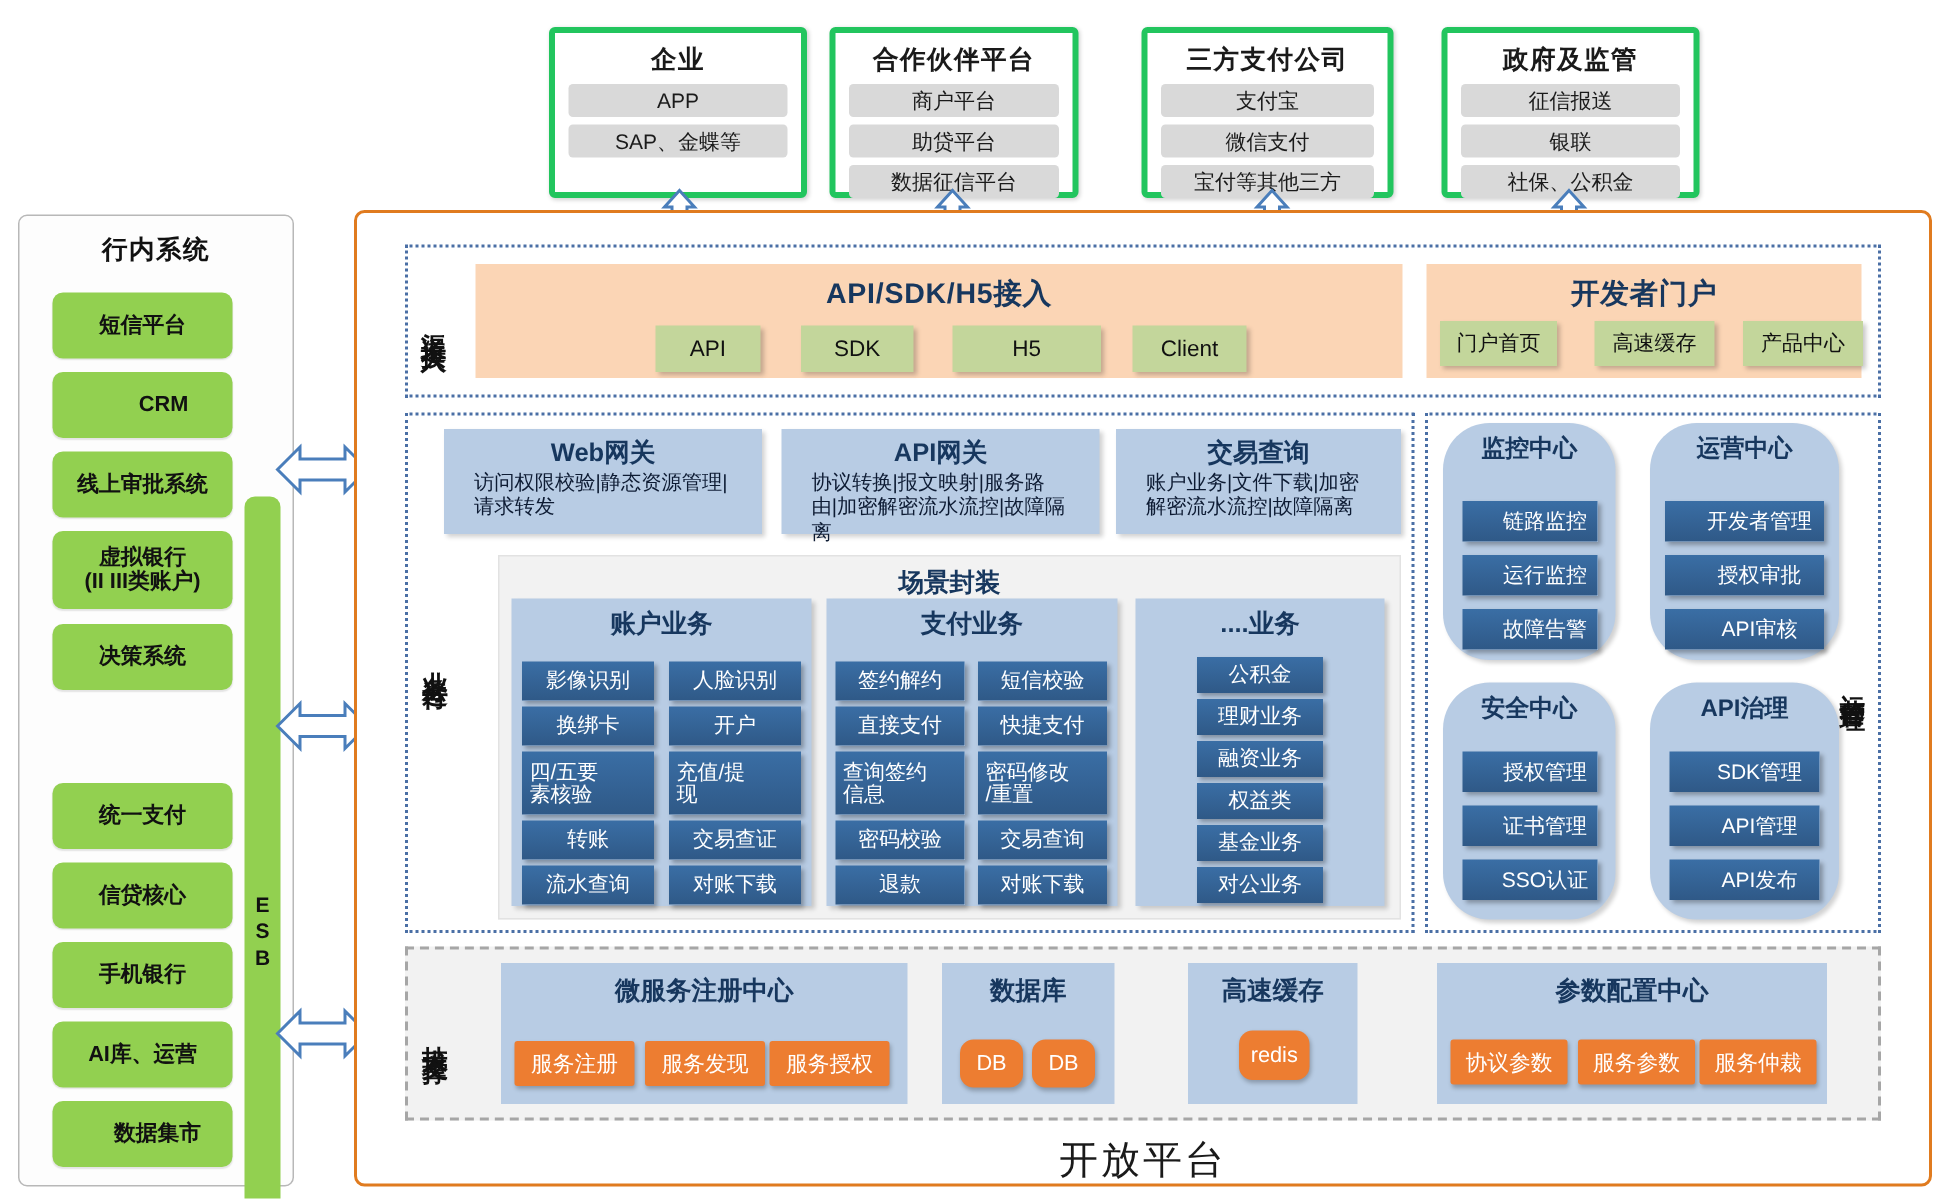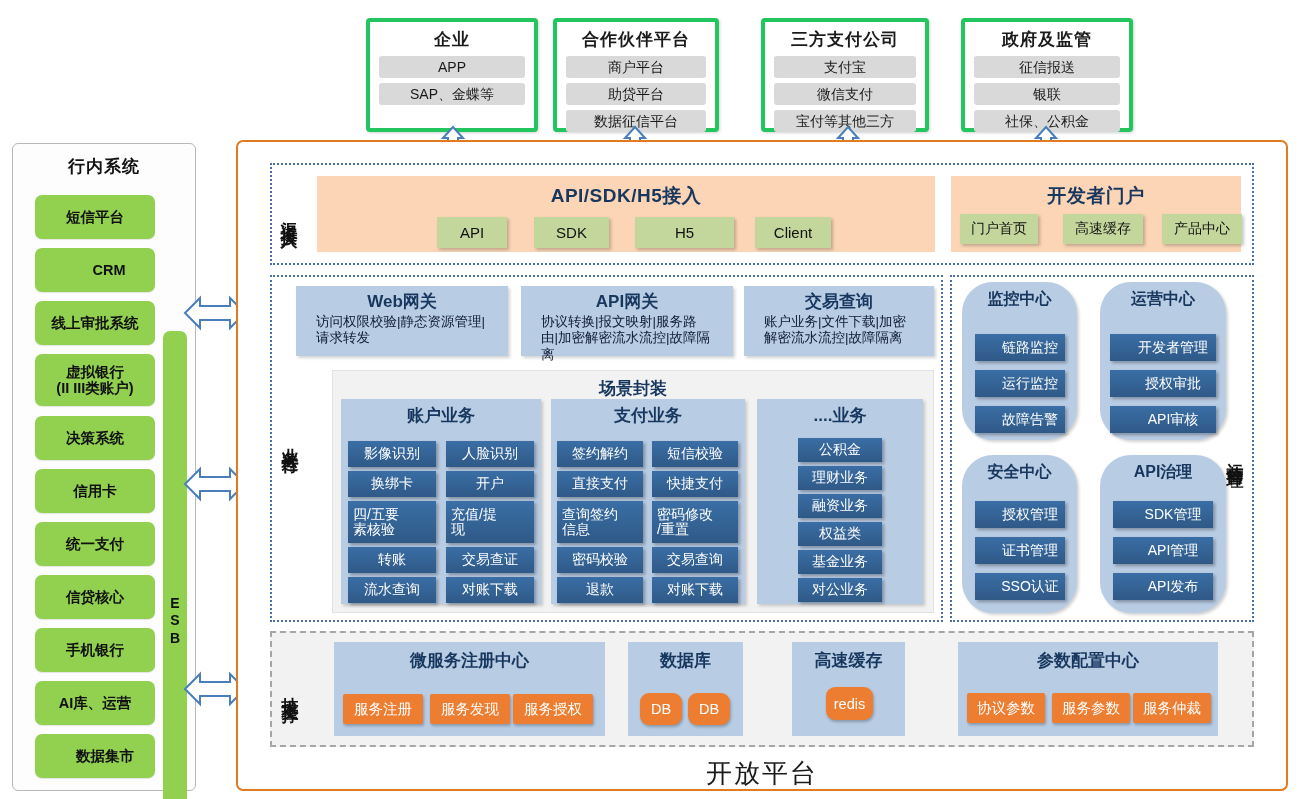--- a/index.html
+++ b/index.html
@@ -265,23 +265,20 @@
         <span>CRM</span>
       </div>
     <div class="green-item" style="top:157px; height:44px;">
         <span>线上审批系统</span>
       </div>
     <div class="green-item" style="top:210px; height:52px; white-space:pre-line;"><span style="white-space:pre-line;">虚拟银行
 (II III类账户)</span></div>
     <div class="green-item" style="top:272px; height:44px;">
         <span>决策系统</span>
       </div>
-    <div class="green-item" style="top:325px; height:44px;">
-        <span>信用卡</span>
-      </div>
     <div class="green-item" style="top:378px; height:44px;">
         <span>统一支付</span>
       </div>
     <div class="green-item" style="top:431px; height:44px;">
         <span>信贷核心</span>
       </div>
     <div class="green-item" style="top:484px; height:44px;">
         <span>手机银行</span>
       </div>
     <div class="green-item" style="top:537px; height:44px;">

